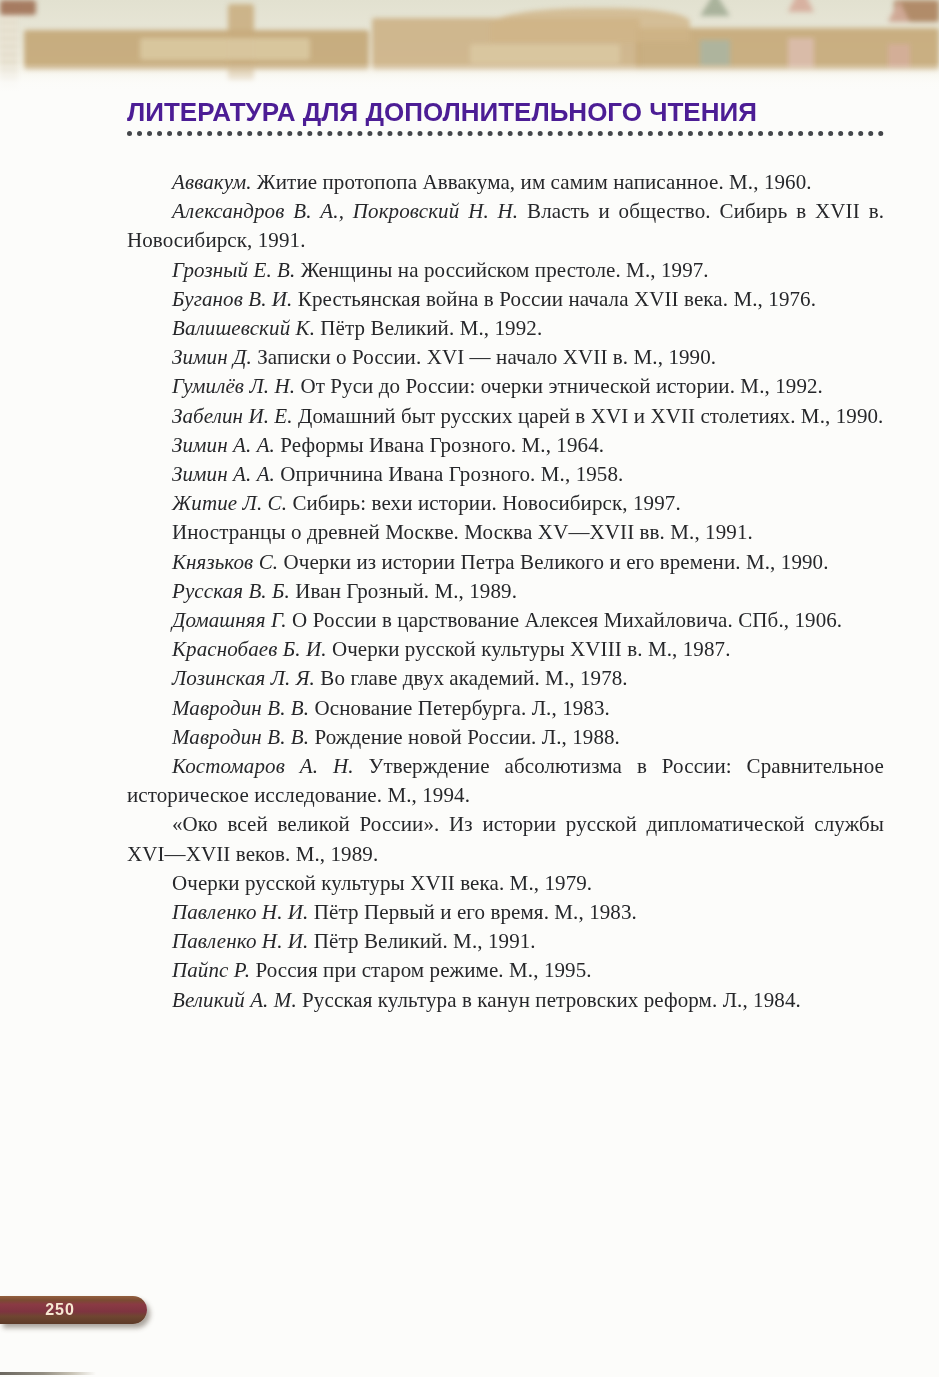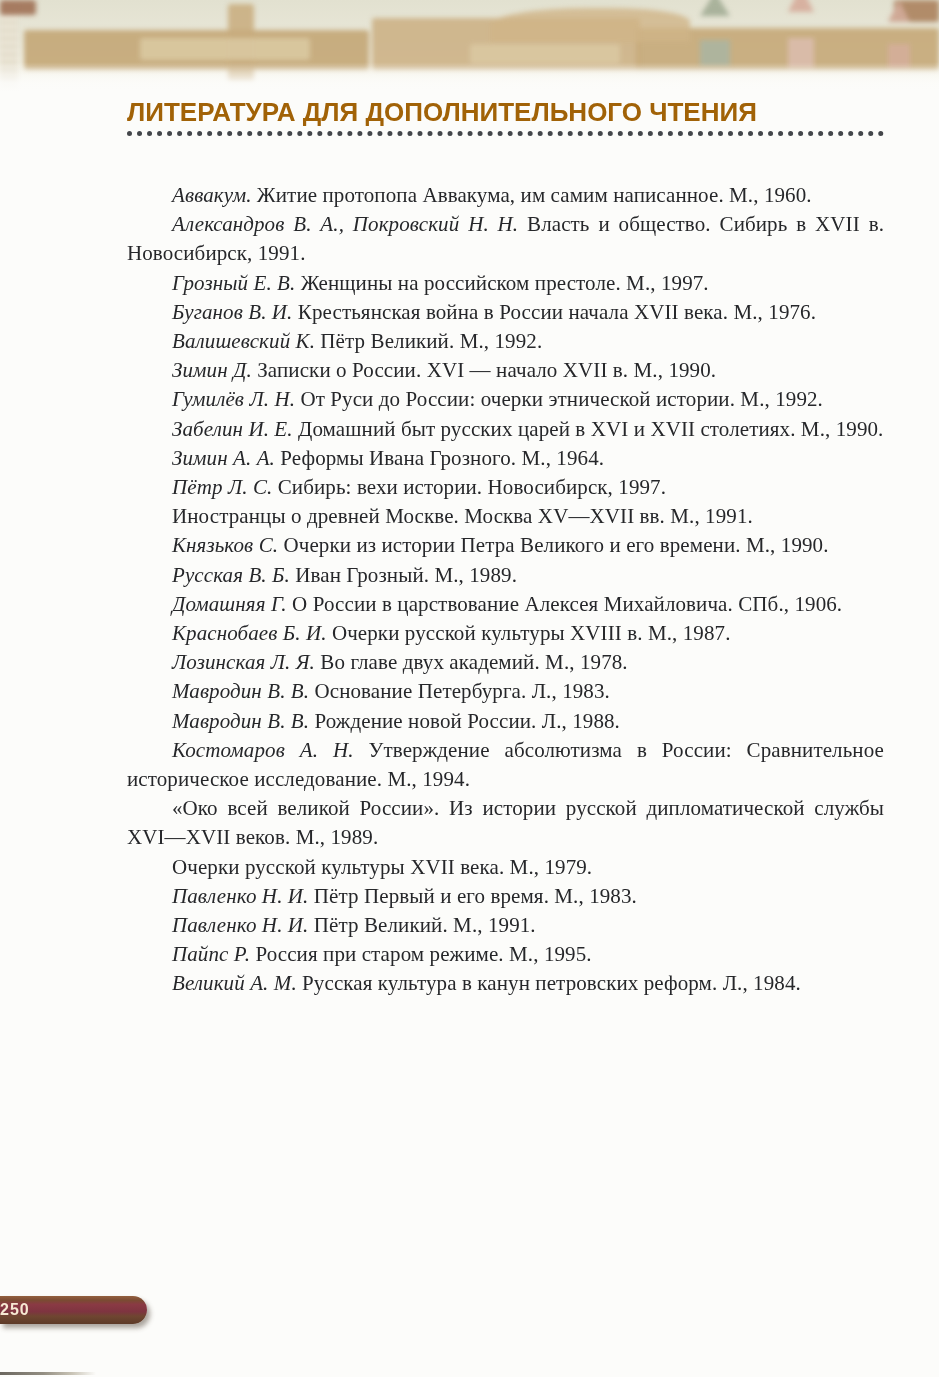--- a/index.html
+++ b/index.html
@@ -52,27 +52,27 @@
   .collage .fade {
     position: absolute; left: 0; bottom: 0; width: 100%; height: 30px;
     background: linear-gradient(180deg, rgba(252,252,246,0) 0%, rgba(252,252,250,.9) 70%, #fcfcfa 100%);
   }
 
   
   .main { position: absolute; left: 127px; top: 97px; width: 757px; }
   h1.title {
     font-family: "Liberation Sans", sans-serif;
     font-weight: 800; font-size: 26px; line-height: 30px;
-    letter-spacing: 0px; color: #a16207;
+    letter-spacing: 0px; color: #4c1d95;
   }
   .dots-divider {
     margin-top: 4px; width: 757px; height: 0;
     border-bottom: 5px dotted #43464a;
   }
-  .bib-list { margin-top: 45px; }
+  .bib-list { margin-top: 32px; }
   .entry {
     font-size: 21px; line-height: 29.2px;
     text-align: justify; text-indent: 45px;
     letter-spacing: 0.1px;
     color: #26272a;
   }
   .entry .author { font-style: italic; }
 
   
   .page-tab {
@@ -81,21 +81,21 @@
     width: 147px; height: 28px;
     border-radius: 0 14px 14px 0;
     background: linear-gradient(180deg,
       #93603f 0%, #7b4a33 16%,
       #8a3a44 30%, #7e3440 56%,
       #6f4631 72%, #5d3a28 100%);
     box-shadow: 3px 4px 5px rgba(70, 58, 45, 0.45);
     color: #f6e8d2;
     font-family: "Liberation Sans", sans-serif;
     font-weight: bold; font-size: 16px; line-height: 28px;
-    text-align: left; padding-right: 27px;
+    text-align: center; padding-right: 27px;
     letter-spacing: 1px;
   }
 
   
   .scan-artifact {
     position: absolute; left: 0; top: 1372px;
     width: 96px; height: 3px;
     background: linear-gradient(90deg, #6b675f 0%, #938e82 45%, #c9c4b6 75%, rgba(255,255,255,0) 100%);
   }
 </style>
@@ -136,21 +136,22 @@
   <div class="bib-list">
       <p class="entry"><span class="author">Аввакум.</span> <span>Житие протопопа Аввакума, им самим написанное. М., 1960.</span></p>
       <p class="entry"><span class="author">Александров В. А., Покровский Н. Н.</span> <span>Власть и общество. Сибирь в XVII в. Новосибирск, 1991.</span></p>
       <p class="entry"><span class="author">Грозный Е. В.</span> <span>Женщины на российском престоле. М., 1997.</span></p>
       <p class="entry"><span class="author">Буганов В. И.</span> <span>Крестьянская война в России начала XVII века. М., 1976.</span></p>
       <p class="entry"><span class="author">Валишевский К.</span> <span>Пётр Великий. М., 1992.</span></p>
       <p class="entry"><span class="author">Зимин Д.</span> <span>Записки о России. XVI — начало XVII в. М., 1990.</span></p>
       <p class="entry"><span class="author">Гумилёв Л. Н.</span> <span>От Руси до России: очерки этнической истории. М., 1992.</span></p>
       <p class="entry"><span class="author">Забелин И. Е.</span> <span>Домашний быт русских царей в XVI и XVII столетиях. М., 1990.</span></p>
       <p class="entry"><span class="author">Зимин А. А.</span> <span>Реформы Ивана Грозного. М., 1964.</span></p>
-      <p class="entry"><span class="author">Пётр Л. С.</span> <span>Сибирь: вехи истории. Новосибирск, 1997.</span></p>
+      <p class="entry"><span class="author">Зимин А. А.</span> <span>Опричнина Ивана Грозного. М., 1958.</span></p>
+      <p class="entry"><span class="author">Житие Л. С.</span> <span>Сибирь: вехи истории. Новосибирск, 1997.</span></p>
       <p class="entry"><span>Иностранцы о древней Москве. Москва XV—XVII вв. М., 1991.</span></p>
       <p class="entry"><span class="author">Князьков С.</span> <span>Очерки из истории Петра Великого и его времени. М., 1990.</span></p>
       <p class="entry"><span class="author">Русская В. Б.</span> <span>Иван Грозный. М., 1989.</span></p>
       <p class="entry"><span class="author">Домашняя Г.</span> <span>О России в царствование Алексея Михайловича. СПб., 1906.</span></p>
       <p class="entry"><span class="author">Краснобаев Б. И.</span> <span>Очерки русской культуры XVIII в. М., 1987.</span></p>
       <p class="entry"><span class="author">Лозинская Л. Я.</span> <span>Во главе двух академий. М., 1978.</span></p>
       <p class="entry"><span class="author">Мавродин В. В.</span> <span>Основание Петербурга. Л., 1983.</span></p>
       <p class="entry"><span class="author">Мавродин В. В.</span> <span>Рождение новой России. Л., 1988.</span></p>
       <p class="entry"><span class="author">Костомаров А. Н.</span> <span>Утверждение абсолютизма в России: Сравнительное историческое исследование. М., 1994.</span></p>
       <p class="entry"><span>«Око всей великой России». Из истории русской дипломатической службы XVI—XVII веков. М., 1989.</span></p>

